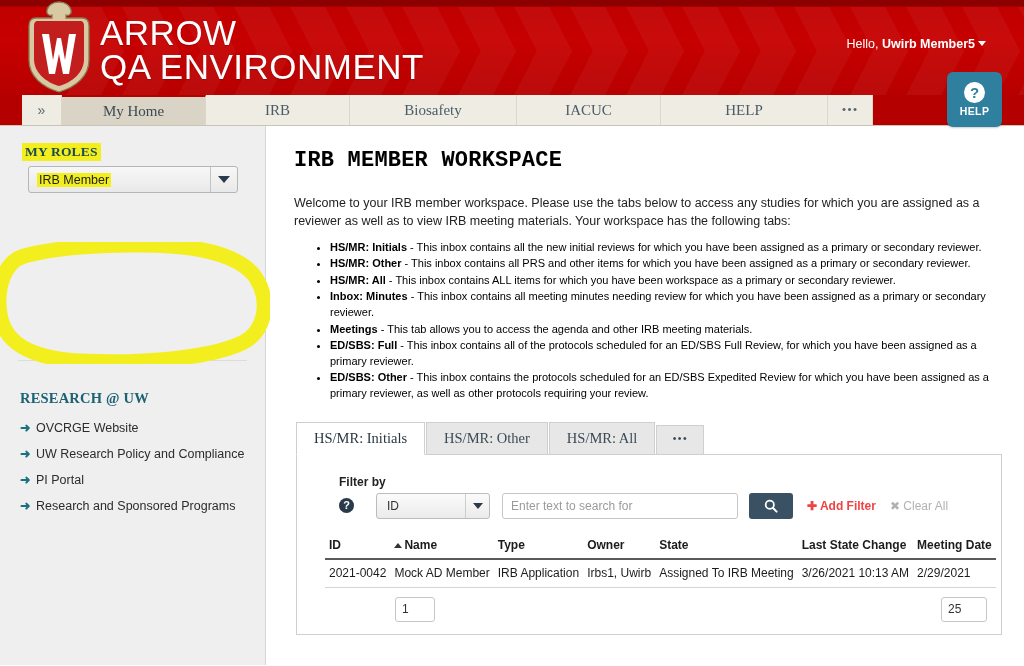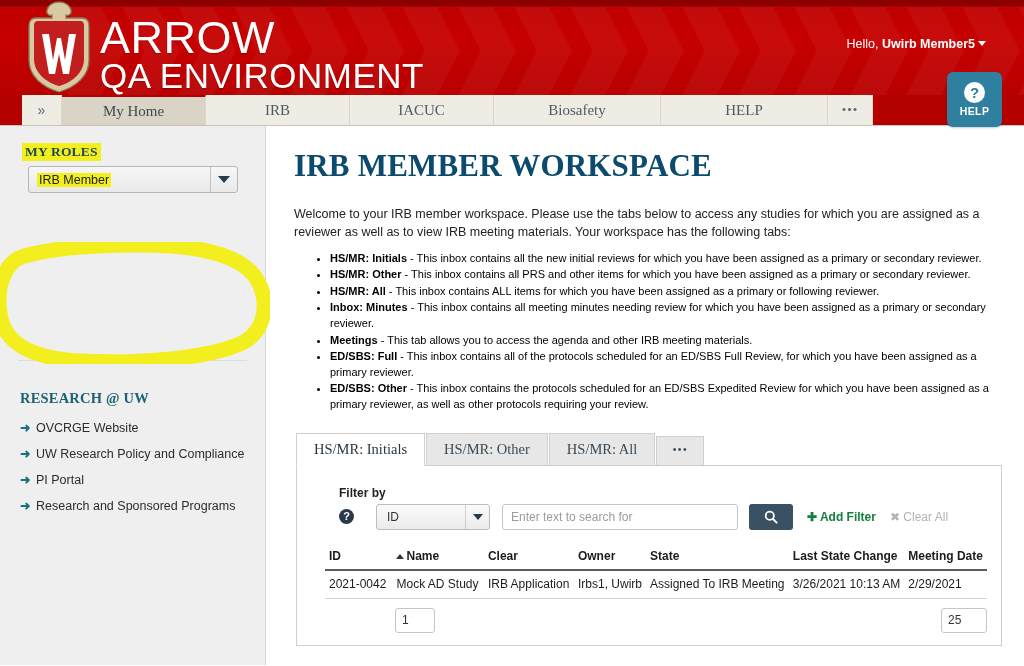--- a/index.html
+++ b/index.html
@@ -51,21 +51,21 @@
   .brand {
     position: absolute;
     left: 100px; top: 16px;
     color: #ffffff;
     font-family: "Liberation Sans", sans-serif;
     font-weight: 400;
     letter-spacing: 0.5px;
     line-height: 0.96;
     text-shadow: 0 1px 1px rgba(0,0,0,0.22);
   }
-  .brand .line1 { font-size: 45px; display:block; }
+  .brand .line1 { font-size: 35px; display:block; }
   .brand .line2 { font-size: 35px; display:block; }
   .greeting {
     position: absolute;
     right: 38px; top: 37px;
     color: #ffffff;
     font-size: 12.5px;
   }
   .greeting b { font-weight: 700; }
   .caret-down {
     display: inline-block;
@@ -249,24 +249,24 @@
   .annot {
     position: absolute;
     left: -6px; top: 116px;
     width: 276px; height: 122px;
     pointer-events: none;
     z-index: 5;
   }
 
   
   .page-title {
-    font-family: Liberation Serif, serif;
-    font-size: 31px;
+    font-family: Liberation Mono, monospace;
+    font-size: 22px;
     font-weight: 700;
-    color: #0c4a6e;
+    color: #000000;
     margin: 4px 0 0 4px;
     letter-spacing: .2px;
   }
   .intro {
     margin: 22px 0 0 4px;
     font-size: 12.5px;
     color: #222;
     line-height: 1.42;
     max-width: 716px;
   }
@@ -384,21 +384,21 @@
     border: none; border-radius: 3px;
     color: #fff;
     display:flex; align-items:center; justify-content:center;
     cursor: pointer;
     flex: 0 0 auto;
   }
   .add-filter {
     margin-left: 14px;
     font-size: 12px;
     font-weight: 700;
-    color: #15803d;
+    color: #ef4444;
     cursor: pointer;
     white-space: nowrap;
     flex: 0 0 auto;
   }
   .clear-all {
     margin-left: 14px;
     font-size: 12px;
     color: #b2b2b2;
     cursor: default;
     white-space: nowrap;
@@ -506,22 +506,22 @@
         <b>Uwirb Member5</b><span class="caret-down"></span>
       </div>
     </div>
   </div>
 
   <div class="navbar">
     <div class="nav-left-red"></div>
     <div class="nav-expand">»</div>
     <div class="nav-item active w166">My Home</div>
     <div class="nav-item w166">IRB</div>
+    <div class="nav-item w167">Biosafety</div>
     <div class="nav-item w166">IACUC</div>
-    <div class="nav-item w167">Biosafety</div>
     <div class="nav-item w167">HELP</div>
     <div class="nav-item dots">•••</div>
     <div class="nav-tail"></div>
     <div class="help-btn">
       <div class="help-q">?</div>
       <div class="help-label">HELP</div>
     </div>
   </div>
 
   <div class="body-wrap">
@@ -552,21 +552,21 @@
       </svg>
     </div>
 
     <div class="content">
       <h1 class="page-title">IRB MEMBER WORKSPACE</h1>
       <p class="intro">Welcome to your IRB member workspace. Please use the tabs below to access any studies for which you are assigned as a reviewer as well as to view IRB meeting materials. Your workspace has the following tabs:</p>
 
       <ul class="tab-desc">
         <li><b>HS/MR: Initials</b><span> - This inbox contains all the new initial reviews for which you have been assigned as a primary or secondary reviewer.</span></li>
         <li><b>HS/MR: Other</b><span> - This inbox contains all PRS and other items for which you have been assigned as a primary or secondary reviewer.</span></li>
-        <li><b>HS/MR: All</b><span> - This inbox contains ALL items for which you have been assigned as a primary or following reviewer.</span></li>
+        <li><b>HS/MR: All</b><span> - This inbox contains ALL items for which you have been workspace as a primary or secondary reviewer.</span></li>
         <li><b>Inbox: Minutes</b><span> - This inbox contains all meeting minutes needing review for which you have been assigned as a primary or secondary reviewer.</span></li>
         <li><b>Meetings</b><span> - This tab allows you to access the agenda and other IRB meeting materials.</span></li>
         <li><b>ED/SBS: Full</b><span> - This inbox contains all of the protocols scheduled for an ED/SBS Full Review, for which you have been assigned as a primary reviewer.</span></li>
         <li><b>ED/SBS: Other</b><span> - This inbox contains the protocols scheduled for an ED/SBS Expedited Review for which you have been assigned as a primary reviewer, as well as other protocols requiring your review.</span></li>
       </ul>
 
       <div class="panel">
         <div class="tabstrip">
           <div class="tabi active">HS/MR: Initials</div>
           <div class="tabi">HS/MR: Other</div>
@@ -605,31 +605,31 @@
               <span>✖</span>
               <span>Clear All</span>
             </div>
           </div>
 
           <table class="grid">
             <thead>
               <tr>
                 <th style="width:74px">ID</th>
                 <th style="width:96px"><span class="sort-caret"></span><span>Name</span></th>
-                <th style="width:92px">Clear</th>
+                <th style="width:92px">Type</th>
                 <th style="width:72px">Owner</th>
                 <th style="width:144px">State</th>
                 <th style="width:114px" class="rt">Last State Change</th>
                 <th style="width:70px" class="rt">Meeting Date</th>
               </tr>
             </thead>
             <tbody>
               <tr>
                 <td>2021-0042</td>
-                <td>Mock AD Study</td>
+                <td>Mock AD Member</td>
                 <td>IRB Application</td>
                 <td>Irbs1, Uwirb</td>
                 <td>Assigned To IRB Meeting</td>
                 <td>3/26/2021 10:13 AM</td>
                 <td>2/29/2021</td>
               </tr>
             </tbody>
           </table>
 
           <div class="pager">

